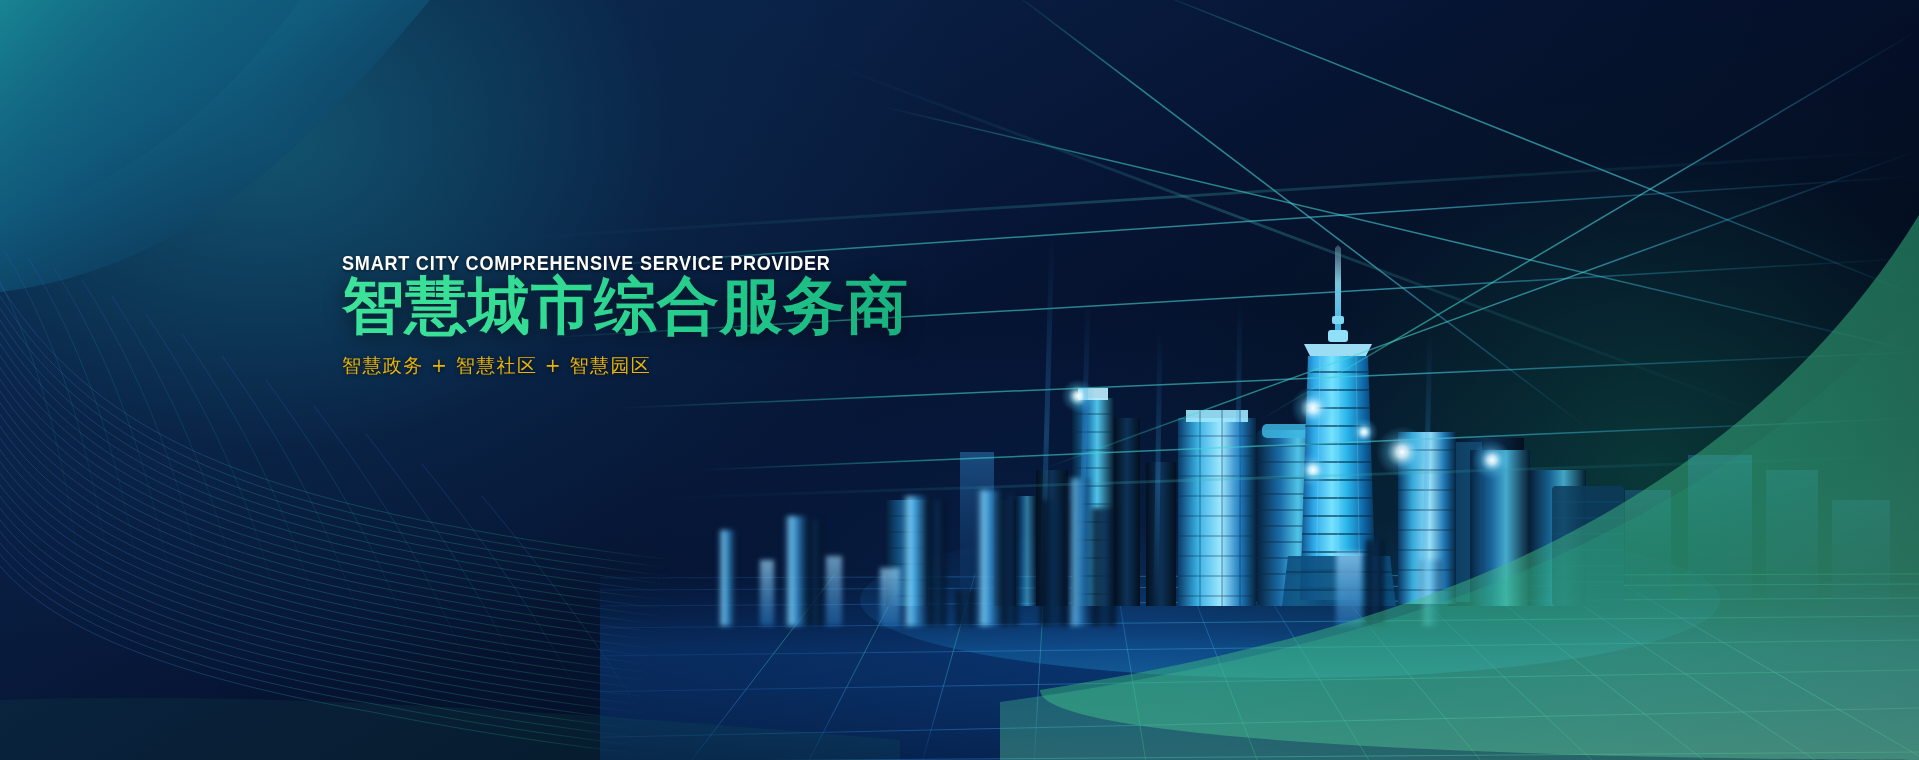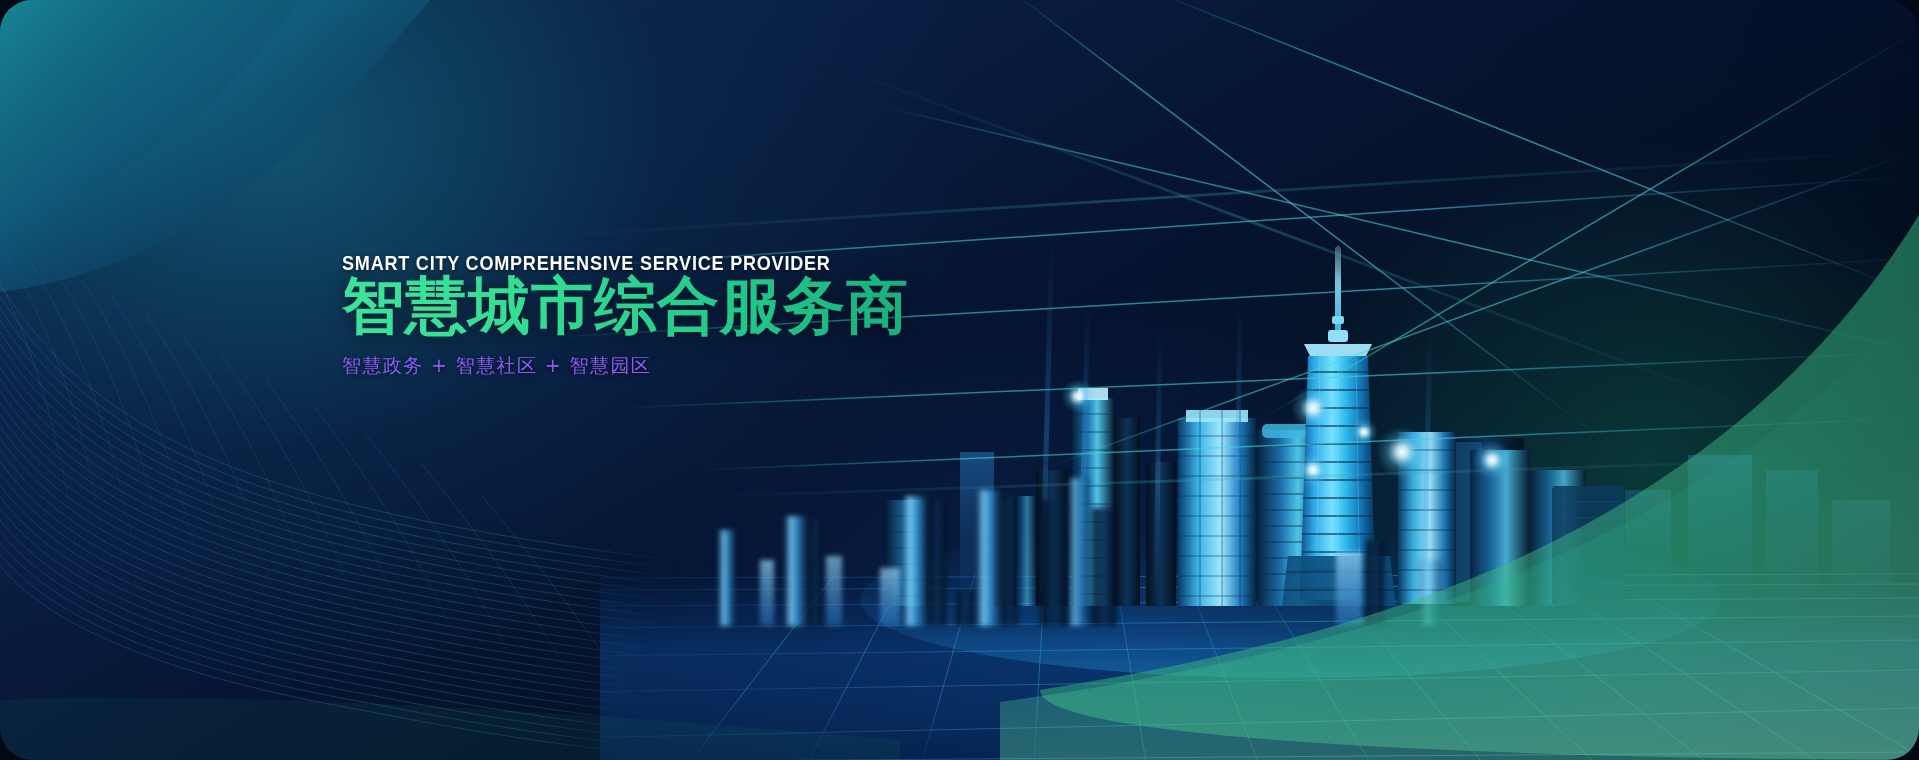--- a/index.html
+++ b/index.html
@@ -4,21 +4,20 @@
 <style>
   * { margin:0; padding:0; box-sizing:border-box; }
   html, body {
     width:1919px; height:760px; overflow:hidden;
     background:#020814;
     font-family:"Liberation Sans", sans-serif;
   }
   #banner {
     position:relative; width:1919px; height:760px; overflow:hidden;
     background:#03091c;
-    border-radius:32px;
   }
   .layer { position:absolute; inset:0; pointer-events:none; }
 
   
   #bg-base {
     background:
       radial-gradient(ellipse 900px 700px at 14% 18%, rgba(18,86,112,0.95) 0%, rgba(10,40,74,0.55) 45%, rgba(3,10,28,0) 78%),
       radial-gradient(ellipse 700px 620px at 86% 62%, rgba(15,92,78,0.55) 0%, rgba(5,30,40,0.18) 52%, rgba(3,10,28,0) 80%),
       radial-gradient(ellipse 820px 520px at 60% 88%, rgba(10,48,104,0.65) 0%, rgba(3,14,38,0) 72%),
       linear-gradient(150deg, #0d3557 0%, #0a2147 22%, #061433 46%, #030c20 70%, #01060f 100%);
@@ -58,21 +57,21 @@
     font-size:62px; font-weight:700; line-height:1.06;
     letter-spacing:1px; white-space:nowrap;
     font-family:"DejaVu Sans","Liberation Sans", sans-serif;
     background:linear-gradient(100deg,#3ee39a 0%,#34dd94 30%,#22c98a 62%,#14a87a 100%);
     -webkit-background-clip:text; background-clip:text;
     color:transparent; -webkit-text-fill-color:transparent;
     filter:drop-shadow(0 3px 10px rgba(0,0,0,0.55));
   }
   #tagline {
     margin-top:14px;
-    font-size:19px; color:#8b5cf6; letter-spacing:1.4px;
+    font-size:19px; color:#eab308; letter-spacing:1.4px;
     font-family:"DejaVu Sans","Liberation Sans", sans-serif;
     text-shadow:0 1px 5px rgba(0,0,0,0.7);
     white-space:nowrap;
   }
 </style>
 </head>
 <body>
 
 <div id="banner">
 

